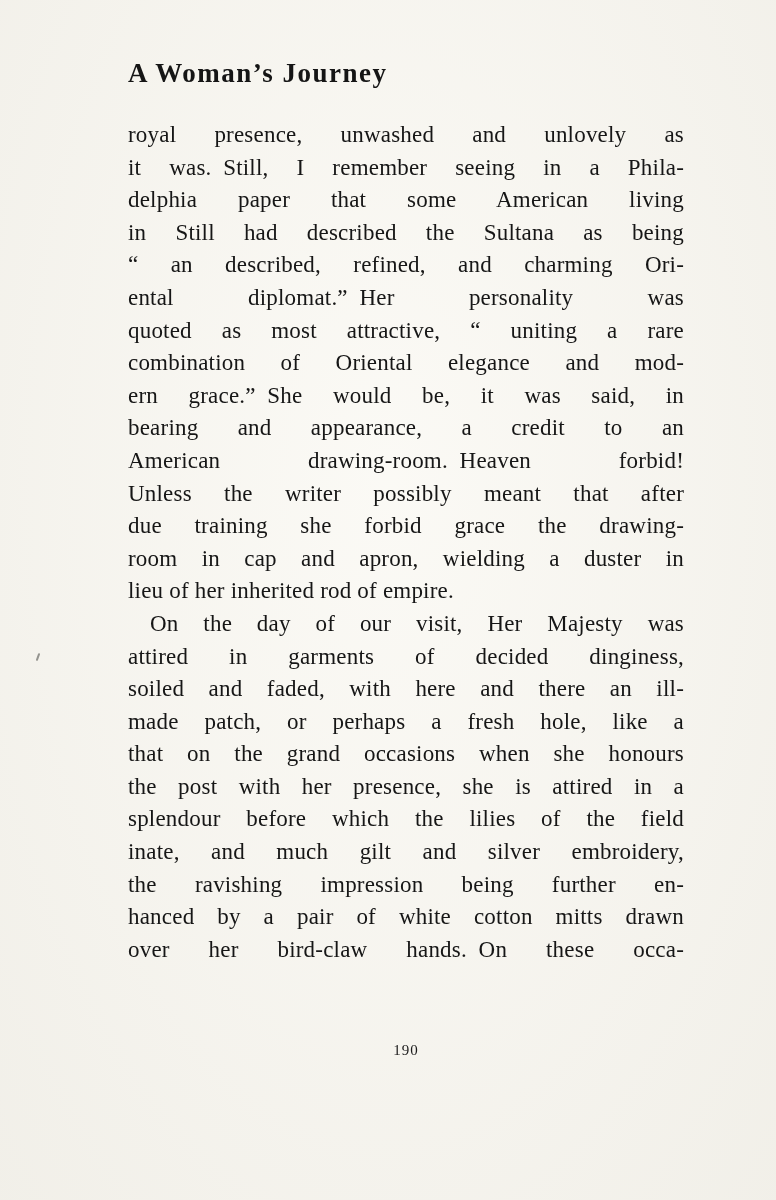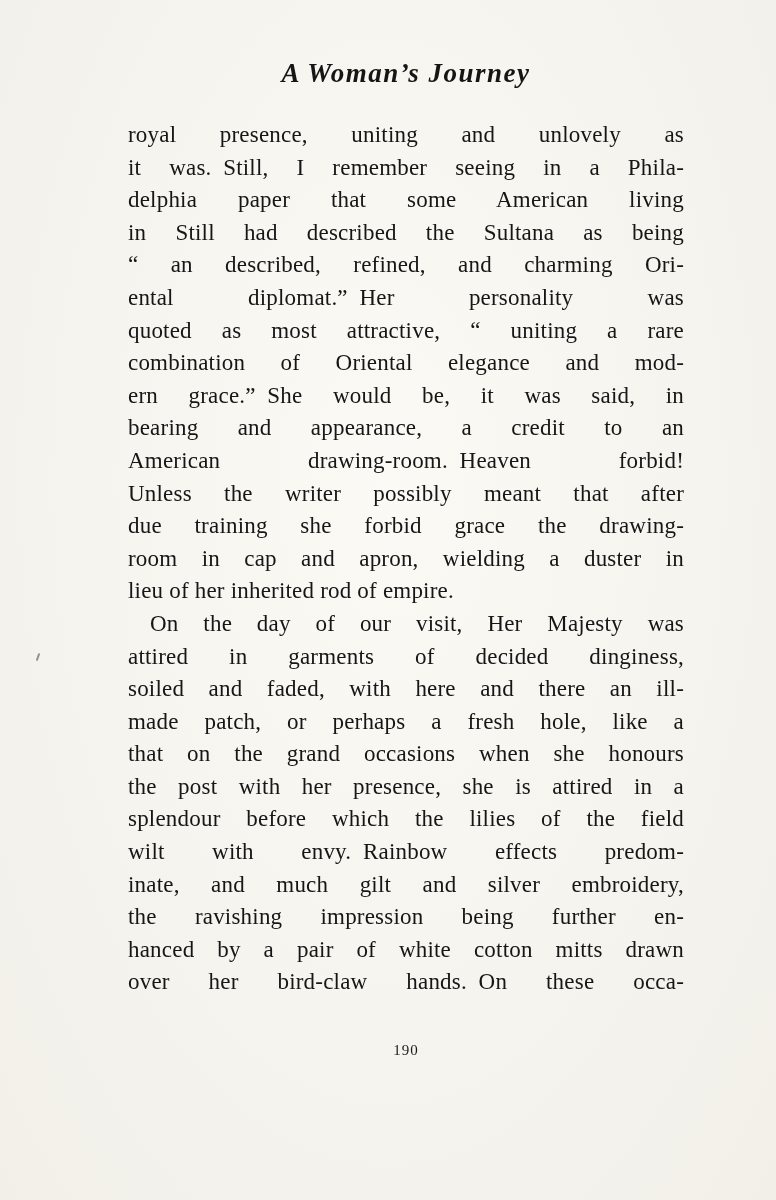--- a/index.html
+++ b/index.html
@@ -20,22 +20,21 @@
     height: 1200px;
     background:
       radial-gradient(ellipse at 50% 40%, rgba(255,255,255,0.35), rgba(0,0,0,0.03)),
       #f9f7f0;
   }
   .running-head {
     position: absolute;
     top: 58px;
     left: 128px;
     width: 556px;
-    text-align: center;
-    font-style: italic;
+    text-align: left;
     font-weight: 700;
     font-size: 27px;
     letter-spacing: 1.5px;
     color: #151515;
   }
   .body-text {
     position: absolute;
     top: 119px;
     left: 128px;
     width: 556px;
@@ -77,21 +76,21 @@
     opacity: 0.7;
   }
 </style>
 </head>
 <body>
 
 <div class="page">
   <div class="running-head">A Woman’s Journey</div>
 
   <div class="body-text">
-      <div class="line">royal presence, uniting and unlovely as</div>
+      <div class="line">royal presence, unwashed and unlovely as</div>
       <div class="line">it was. Still, I remember seeing in a Phila-</div>
       <div class="line">delphia paper that some American living</div>
       <div class="line">in Still had described the Sultana as being</div>
       <div class="line">“ an described, refined, and charming Ori-</div>
       <div class="line">ental diplomat.” Her personality was</div>
       <div class="line">quoted as most attractive, “ uniting a rare</div>
       <div class="line">combination of Oriental elegance and mod-</div>
       <div class="line">ern grace.” She would be, it was said, in</div>
       <div class="line">bearing and appearance, a credit to an</div>
       <div class="line">American drawing-room. Heaven forbid!</div>
@@ -99,21 +98,20 @@
       <div class="line">due training she forbid grace the drawing-</div>
       <div class="line">room in cap and apron, wielding a duster in</div>
       <div class="line last">lieu of her inherited rod of empire.</div>
       <div class="line indent">On the day of our visit, Her Majesty was</div>
       <div class="line">attired in garments of decided dinginess,</div>
       <div class="line">soiled and faded, with here and there an ill-</div>
       <div class="line">made patch, or perhaps a fresh hole, like a</div>
       <div class="line">that on the grand occasions when she honours</div>
       <div class="line">the post with her presence, she is attired in a</div>
       <div class="line">splendour before which the lilies of the field</div>
-      <div class="line">wilt with envy. Rainbow effects predom-</div>
       <div class="line">inate, and much gilt and silver embroidery,</div>
       <div class="line">the ravishing impression being further en-</div>
       <div class="line">hanced by a pair of white cotton mitts drawn</div>
       <div class="line">over her bird-claw hands. On these occa-</div>
     </div>
 
   <div class="scan-mark"></div>
 
   <div class="page-number">190</div>
 </div>

